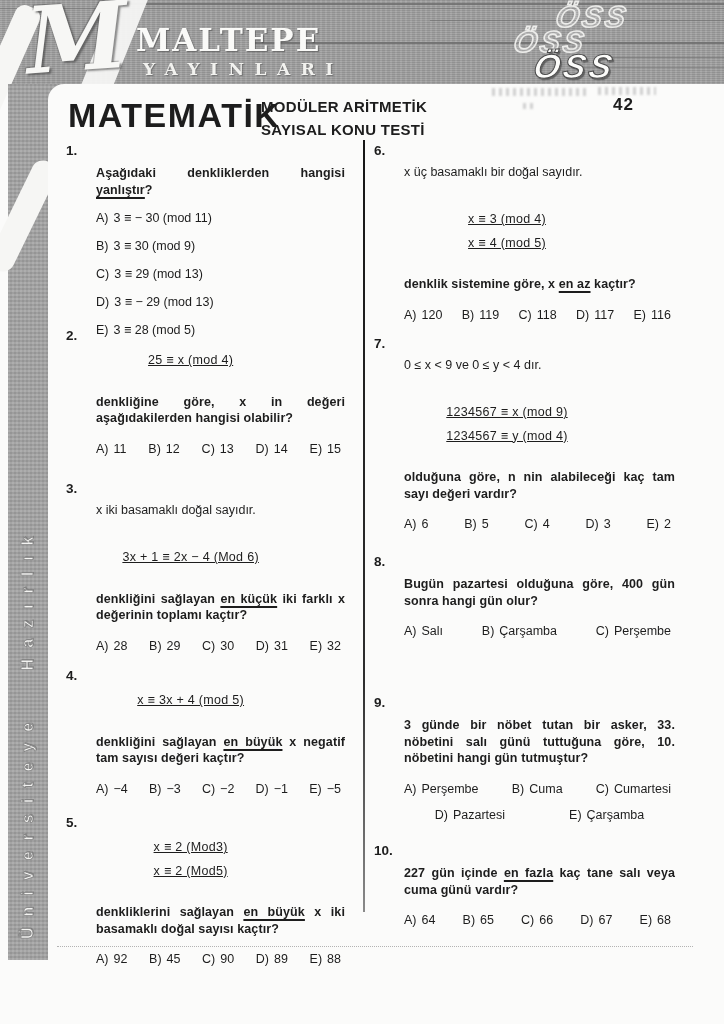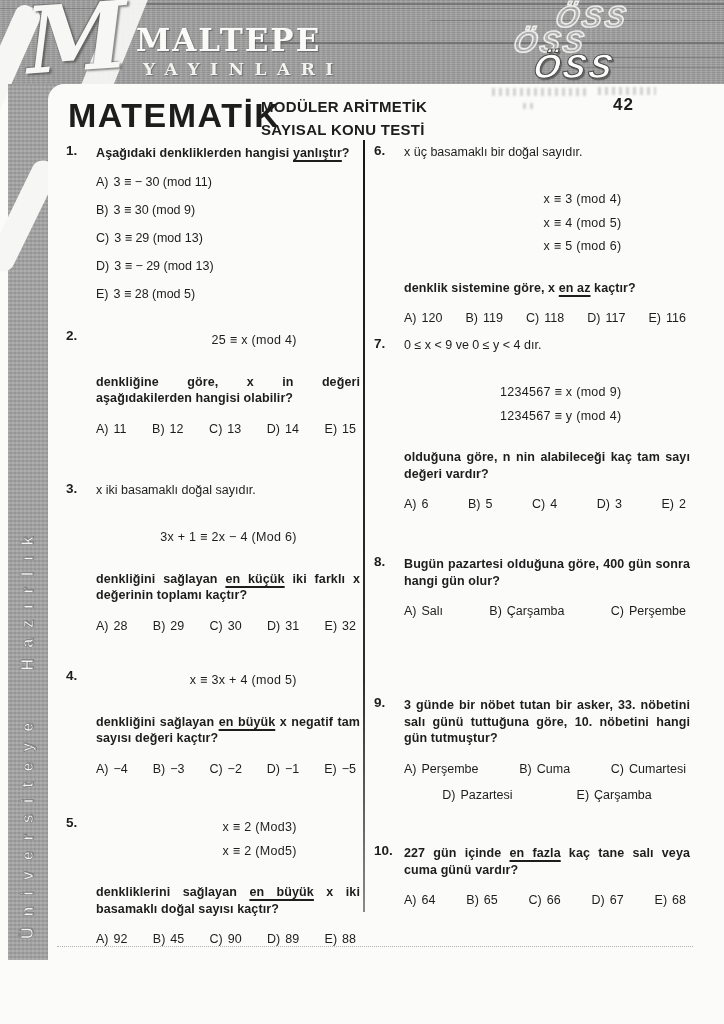--- a/index.html
+++ b/index.html
@@ -101,23 +101,23 @@
   .divider{position:absolute;left:363px;top:140px;width:2px;height:772px;z-index:4;
     background:linear-gradient(to bottom,#161616 0%,#2e2e2e 70%,#8a8a8a 100%);}
   .foot-rule{position:absolute;left:57px;top:946px;width:636px;height:0;z-index:4;
     border-top:1.5px dotted #b3b3b3;}
   
   .col{position:absolute;top:0;height:1024px;z-index:5;}
   .col-left{left:66px;width:296px;}
   .col-right{left:374px;width:318px;}
   .question{position:absolute;left:0;right:0;display:flex;font-size:12.5px;}
   .qnum{flex:none;width:30px;font-weight:bold;font-size:13.5px;}
-  .qbody{flex:1;min-width:0;padding-right:2px;}
+  .qbody{flex:1;min-width:0;padding-right:17px;margin-top:20px;}
   .intro{margin:1px 0 0;line-height:16px;}
-  .formulas{width:76%;text-align:right;margin-top:28px;line-height:23.5px;letter-spacing:.3px;}
+  .formulas{width:76%;text-align:center;margin-top:28px;line-height:23.5px;letter-spacing:.3px;text-decoration:underline;}
   .qbody > .formulas:first-child{margin-top:1px;}
   .stem{font-weight:bold;line-height:16.5px;text-align:justify;margin:21px 0 0;letter-spacing:.1px;}
   .qbody > .stem:first-child{margin-top:2px;}
   .stem .u{text-decoration:underline;text-underline-offset:2.5px;text-decoration-thickness:1.5px;}
   .optrow{display:flex;margin-top:15px;line-height:15px;}
   .optrow.solo{margin-top:13px;text-align:right;}
   .optrow.spread{justify-content:space-between;padding-right:4px;}
   .optrow.pair{justify-content:center;gap:64px;margin-top:11px;}
   .olabel{margin-right:5px;}
   .option{white-space:nowrap;}
@@ -252,21 +252,20 @@
     </div>
   </div>
 <div class="col col-right">
     <div class="question" style="top: 143px;">
       <div class="qnum">6.</div>
       <div class="qbody">
         <p class="intro">x üç basamaklı bir doğal sayıdır.</p>
         <div class="formulas">
           <div class="formula">x ≡ 3 (mod 4)</div>
           <div class="formula">x ≡ 4 (mod 5)</div>
-          <div class="formula">x ≡ 5 (mod 6)</div>
         </div>
         <p class="stem"><span>denklik sistemine göre, x </span><span class="u">en az</span><span> kaçtır?</span></p>
         <div class="optrow spread">
           <span class="option"><span class="olabel">A)</span><span class="otext">120</span></span>
           <span class="option"><span class="olabel">B)</span><span class="otext">119</span></span>
           <span class="option"><span class="olabel">C)</span><span class="otext">118</span></span>
           <span class="option"><span class="olabel">D)</span><span class="otext">117</span></span>
           <span class="option"><span class="olabel">E)</span><span class="otext">116</span></span>
         </div>
       </div>

